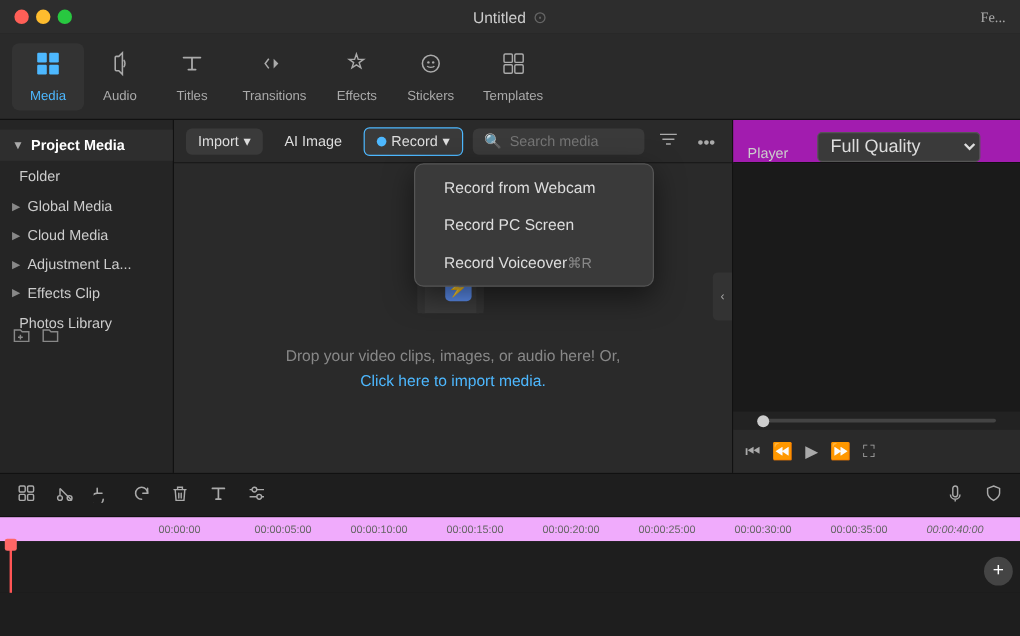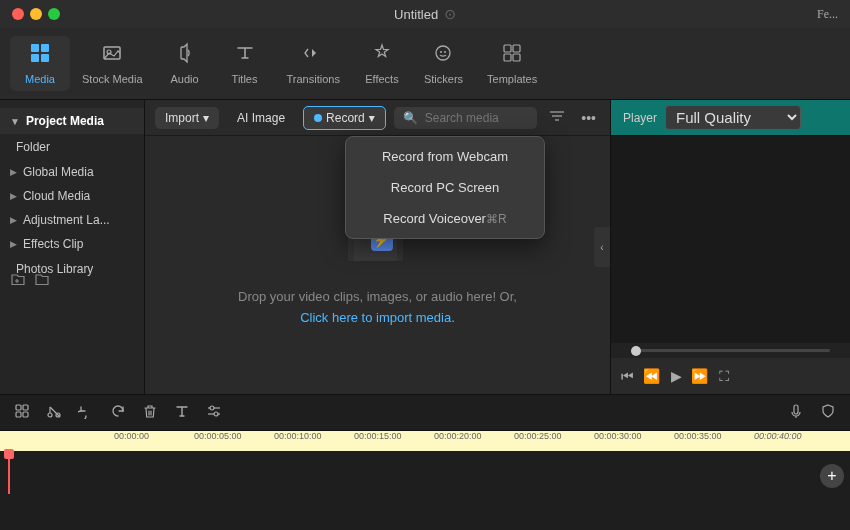--- a/index.html
+++ b/index.html
@@ -183,26 +183,26 @@
       left: 200px;
       width: 200px;
       background: #3a3a3a;
       border: 1px solid #555;
       border-radius: 8px;
       z-index: 100;
       box-shadow: 0 8px 24px rgba(0,0,0,0.5);
       padding: 4px 0;
     }
     .dropdown-item {
-      padding: 8px 7px;
+      padding: 8px 24px;
       cursor: pointer;
       color: #ddd;
       font-size: 13px;
       display: flex;
-      justify-content: center;
+      justify-content: flex-start;
       align-items: center;
     }
     .shortcut { color: #888; font-size: 12px; }
 
     
     .drop-area {
       flex: 1;
       display: flex;
       flex-direction: column;
       align-items: center;
@@ -217,24 +217,24 @@
     .right-panel {
       width: 240px;
       background: #222;
       border-left: 1px solid #111;
       display: flex;
       flex-direction: column;
     }
     .player-header {
       height: 36px;
       display: flex;
-      align-items: center;
+      align-items: flex-end;
       padding: 0 12px;
-      gap: 8px;
-      background: #0f766e;
+      gap: 24px;
+      background: #a21caf;
       border-bottom: 1px solid #111;
     }
     .player-label { color: #ccc; font-size: 12px; }
     .quality-select {
       background: #3a3a3a;
       border: 1px solid #555;
       color: #ddd;
       padding: 2px 6px;
       border-radius: 4px;
       font-size: 15px;
@@ -274,24 +274,24 @@
     
     .timeline {
       height: 64px;
       background: #1a1a1a;
       border-top: 1px solid #111;
       display: flex;
       flex-direction: column;
     }
     .timeline-ruler {
       height: 20px;
-      background: #fef9c3;
-      display: flex;
-      align-items: flex-start;
-      padding: 0 4px;
+      background: #f0abfc;
+      display: flex;
+      align-items: center;
+      padding: 0 22px;
       overflow: hidden;
       position: relative;
     }
     .timeline-track {
       flex: 1;
       background: #1e1e1e;
       position: relative;
     }
     .timeline-labels {
       display: flex;
@@ -348,30 +348,20 @@
       <svg width="22" height="22" viewBox="0 0 22 22" fill="none">
           <rect x="2" y="2" width="8" height="8" rx="1" fill="#4db8ff"></rect>
           <rect x="12" y="2" width="8" height="8" rx="1" fill="#4db8ff"></rect>
           <rect x="2" y="12" width="8" height="8" rx="1" fill="#4db8ff"></rect>
           <rect x="12" y="12" width="8" height="8" rx="1" fill="#4db8ff"></rect>
         </svg>
     </span>
     <span class="toolbar-label">Media</span>
   </div>
 
-  <div class="toolbar-item">
-    <span class="toolbar-icon">
-      <svg width="22" height="22" viewBox="0 0 22 22" fill="none">
-          <rect x="3" y="5" width="16" height="12" rx="1" stroke="#aaa" stroke-width="1.5"></rect>
-          <circle cx="8" cy="10" r="2" stroke="#aaa" stroke-width="1.2"></circle>
-          <polyline points="3,17 8,11 13,14 17,9 19,11" stroke="#aaa" stroke-width="1.2" fill="none"></polyline>
-        </svg>
-    </span>
-    <span class="toolbar-label">Stock Media</span>
-  </div>
 
   <div class="toolbar-item">
     <span class="toolbar-icon">
       <svg width="22" height="22" viewBox="0 0 22 22" fill="none">
           <path d="M8 5h2l3-3v18l-3-3H8a1 1 0 01-1-1V6a1 1 0 011-1z" stroke="#aaa" stroke-width="1.3" fill="none"></path>
           <path d="M14 8c1.5 1 1.5 5 0 6" stroke="#aaa" stroke-width="1.3"></path>
         </svg>
     </span>
     <span class="toolbar-label">Audio</span>
   </div>

